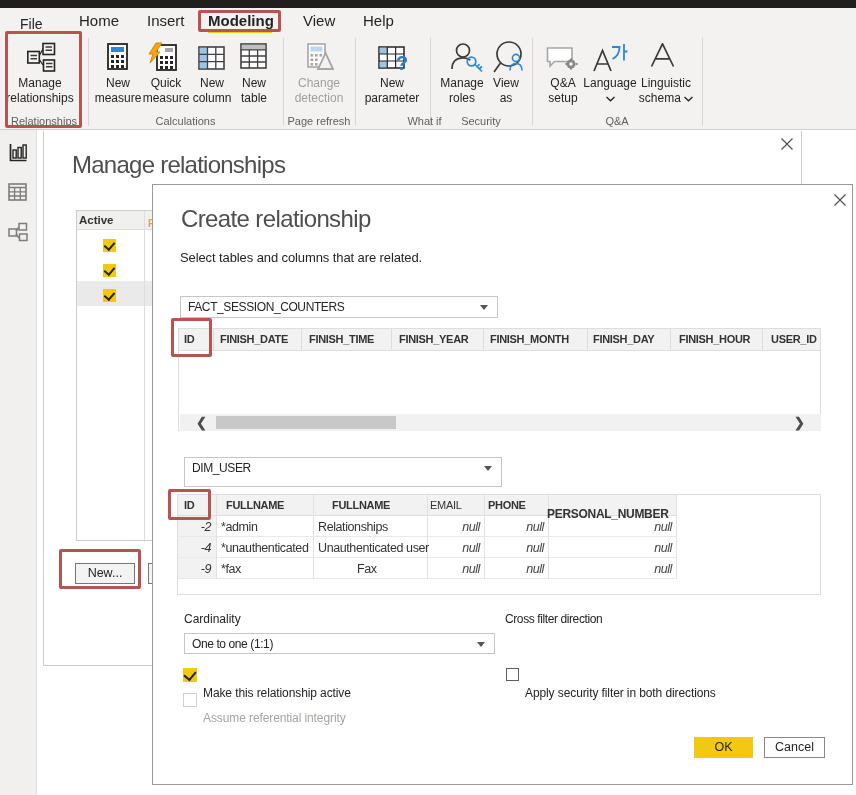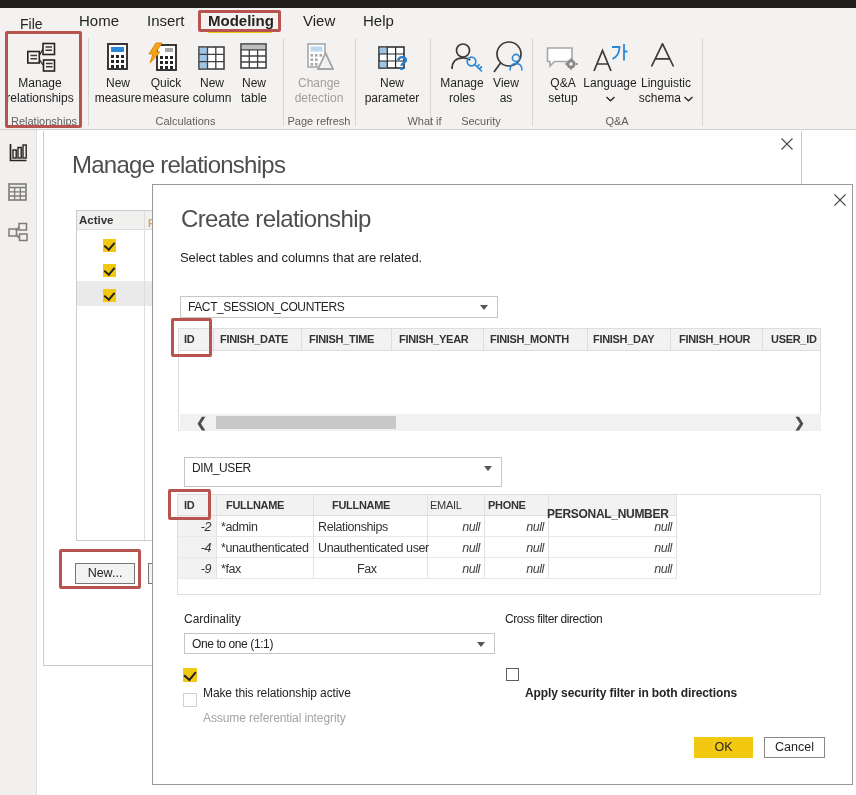--- a/index.html
+++ b/index.html
@@ -320,21 +320,21 @@
       <div class="abs null2" style="top:67px; left:394px; width:100px;">null</div>
     </div>
 
     <div class="abs" style="left:31px; top:427px; font-size:12px; color:#252423;">Cardinality</div>
     <div class="abs" style="left:352px; top:427px; font-size:12px; letter-spacing:-0.4px; color:#252423;">Cross filter direction</div>
     <div class="dd" style="left:31px; top:448px; width:311px; height:21px;">One to one (1:1)<span class="car"></span></div>
 
     <div class="cb on" style="left:30px; top:483px;"></div>
     <div class="cblab" style="left:50px; top:482px;">Make this relationship active</div>
     <div class="cb off" style="left:353px; top:483px;"></div>
-    <div class="cblab" style="left:372px; top:482px;font-weight:bold;">Apply security filter in both directions</div>
+    <div class="cblab" style="left:372px; top:482px;">Apply security filter in both directions</div>
     <div class="cb dis" style="left:30px; top:508px;"></div>
     <div class="cblab" style="left:50px; top:507px; color:#a6a4a2;">Assume referential integrity</div>
 
     <div class="btn" style="left:541px; top:552px; width:59px; height:21px; background:#f2c811; line-height:21px;">OK</div>
     <div class="btn" style="left:611px; top:552px; width:61px; height:21px; background:#fff; border:1px solid #8a8886; line-height:19px;">Cancel</div>
   </div>
 
   <div class="red" style="left:198px; top:10px; width:83px; height:22px;"></div>
   <div class="red" style="left:5px; top:31px; width:77px; height:97px;"></div>
   <div class="red" style="left:59px; top:549px; width:82px; height:40px;"></div>

